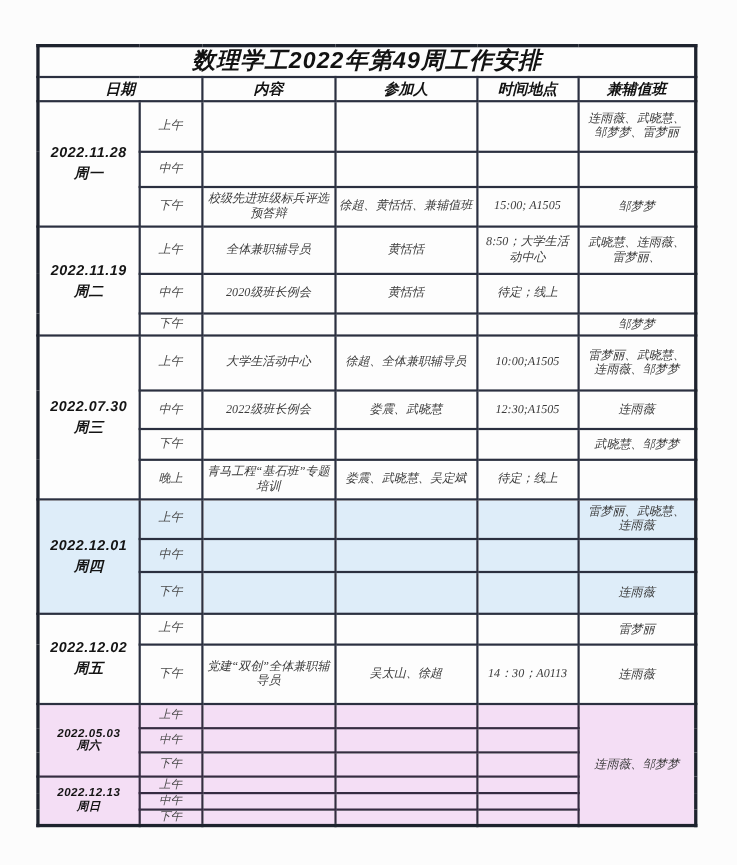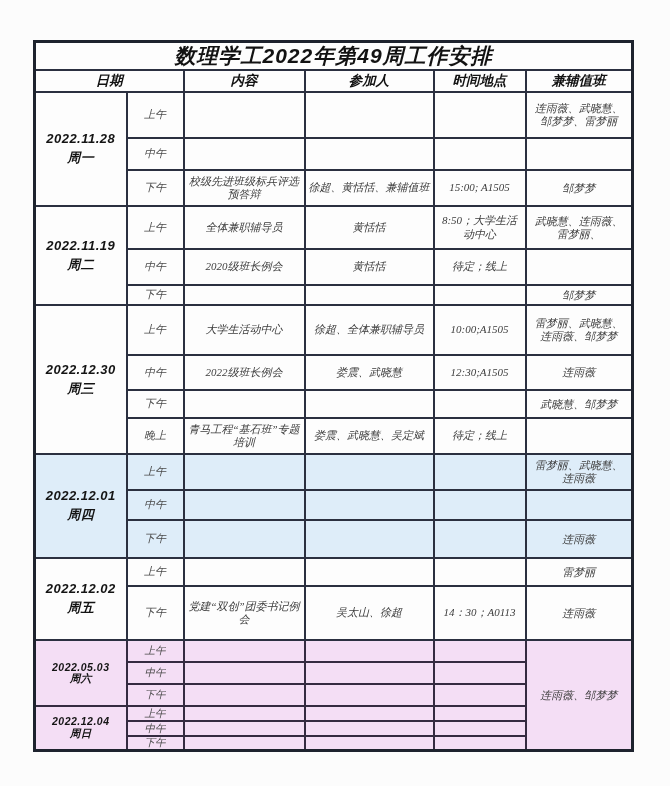--- a/index.html
+++ b/index.html
@@ -140,21 +140,21 @@
   <tr style="height:20px">
     <td class="period">下午</td>
     <td></td>
     <td></td>
     <td></td>
     <td class="duty">邹梦梦</td>
   </tr>
 
   <tr class="sect-start" style="height:50px">
     <td class="date" rowspan="4">
-      <div>2022.12.30</div>
+      <div>2022.07.30</div>
       <div>周三</div>
     </td>
     <td class="period">上午</td>
     <td>大学生活动中心</td>
     <td>徐超、全体兼职辅导员</td>
     <td>10:00;A1505</td>
     <td class="duty">雷梦丽、武晓慧、连雨薇、邹梦梦</td>
   </tr>
   <tr style="height:35px">
     <td class="period">中午</td>
@@ -210,21 +210,21 @@
       <div>周五</div>
     </td>
     <td class="period">上午</td>
     <td></td>
     <td></td>
     <td></td>
     <td class="duty">雷梦丽</td>
   </tr>
   <tr style="height:54px">
     <td class="period">下午</td>
-    <td>党建“双创”团委书记例会</td>
+    <td>党建“双创”全体兼职辅导员</td>
     <td>吴太山、徐超</td>
     <td>14：30；A0113</td>
     <td class="duty">连雨薇</td>
   </tr>
 
   <tr class="sect-start pink mini" style="height:22px">
     <td class="date" rowspan="3">
       <div>2022.05.03</div>
       <div>周六</div>
     </td>
@@ -242,21 +242,21 @@
   </tr>
   <tr class="pink mini" style="height:22px">
     <td class="period">下午</td>
     <td></td>
     <td></td>
     <td></td>
   </tr>
 
   <tr class="sect-start pink mini" style="height:15px">
     <td class="date" rowspan="3">
-      <div>2022.12.04</div>
+      <div>2022.12.13</div>
       <div>周日</div>
     </td>
     <td class="period">上午</td>
     <td></td>
     <td></td>
     <td></td>
   </tr>
   <tr class="pink mini" style="height:15px">
     <td class="period">中午</td>
     <td></td>

